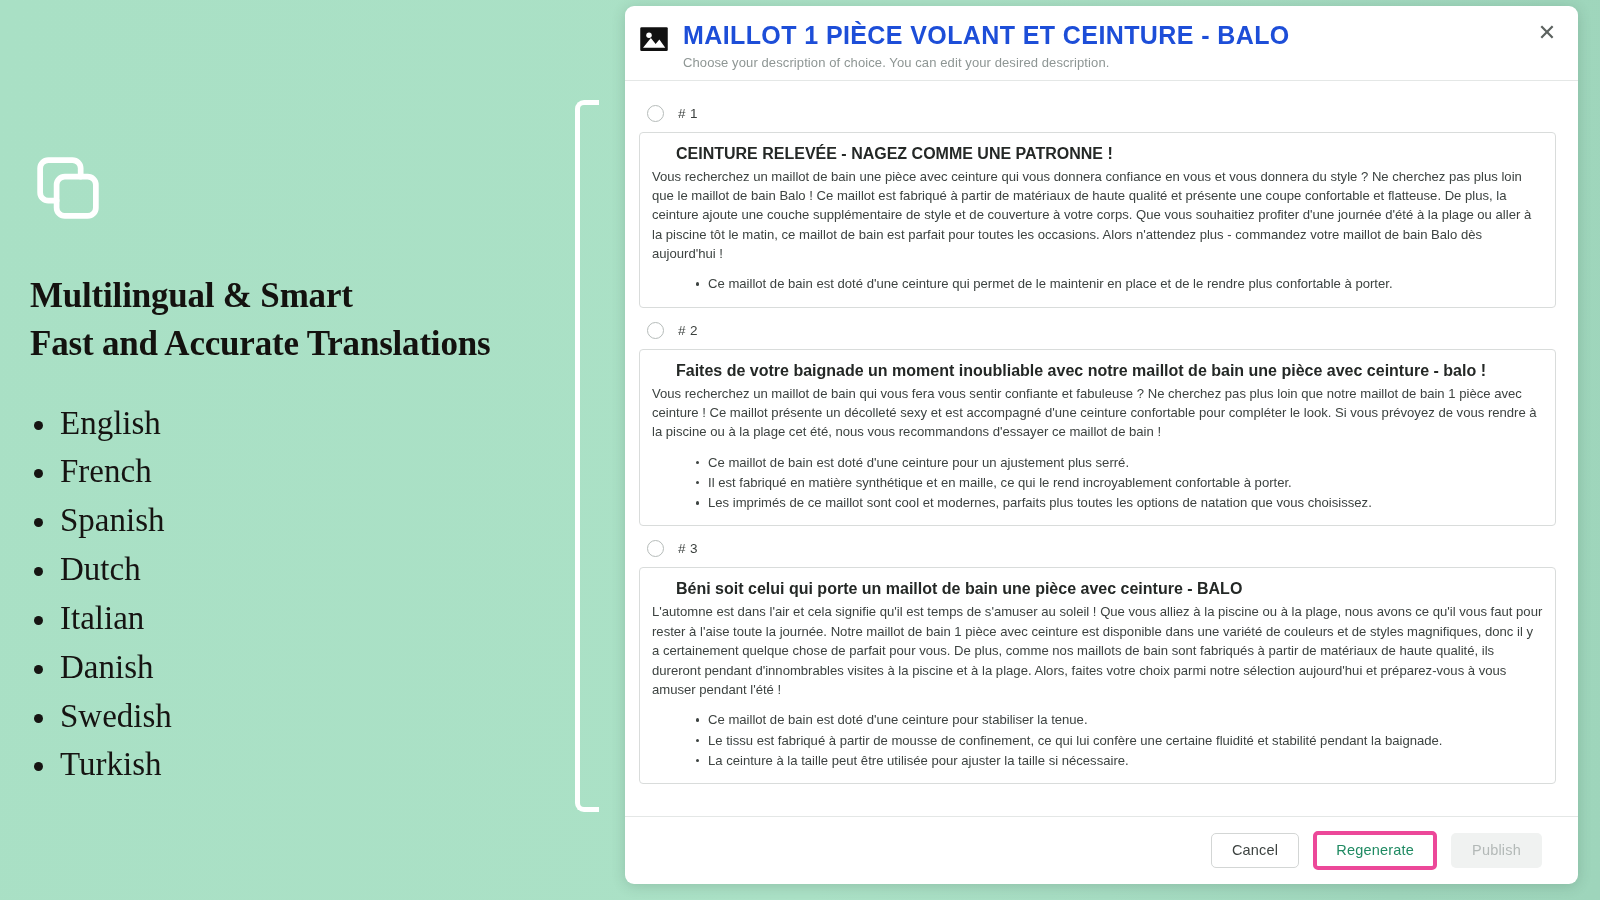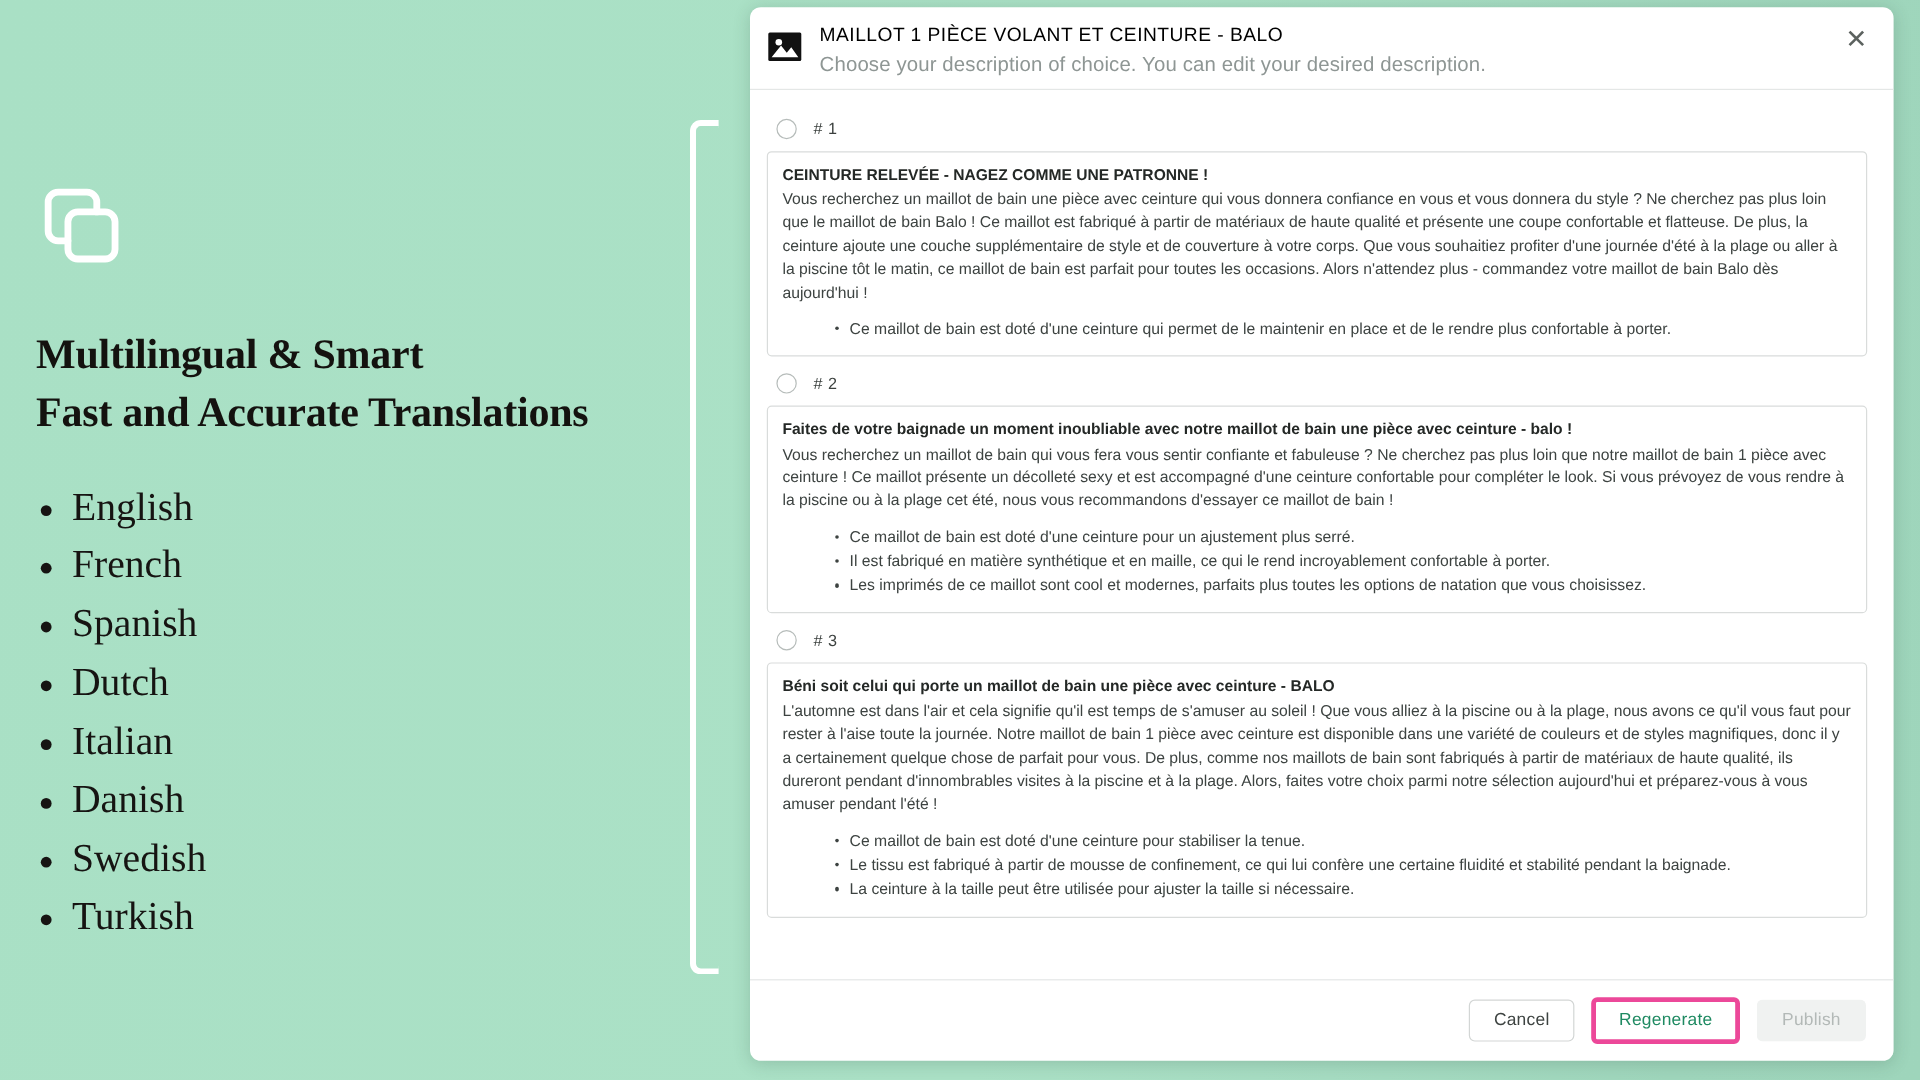--- a/index.html
+++ b/index.html
@@ -86,28 +86,28 @@
     border-bottom: 1px solid #e4e7e6;
     position: relative;
   }
   #header-icon {
     width: 30px; height: 30px;
     flex: 0 0 30px;
     margin-top: 4px;
   }
   #header-text { margin-left: 14px; }
   #modal-title {
-    font-size: 16px;
-    font-weight: normal;
-    color: #000000;
+    font-size: 25px;
+    font-weight: bold;
+    color: #1d4ed8;
     letter-spacing: 0.4px;
     line-height: 1.22;
   }
   #modal-subtitle {
-    font-size: 17px;
+    font-size: 13px;
     color: #8e9694;
     margin-top: 4px;
     letter-spacing: 0.1px;
   }
   #close-button {
     position: absolute;
     right: 18px; top: 14px;
     width: 26px; height: 26px;
     border: none; background: none;
     cursor: pointer;
@@ -149,25 +149,26 @@
     letter-spacing: 0.4px;
   }
 
   .desc-card {
     border: 1px solid #d9dcdb;
     border-radius: 4px;
     padding: 9px 12px 12px 12px;
     background: #fff;
   }
   .desc-title {
-    font-size: 13px;
+    font-size: 16px;
     font-weight: bold;
     color: #242826;
     line-height: 1.5;
     margin-bottom: 1px;
+    margin-left: 24px;
   }
   .desc-body {
     font-size: 13.1px;
     color: #3d4341;
     line-height: 1.48;
   }
   .desc-bullets {
     margin: 11px 0 0 0;
     padding-left: 44px;
     list-style: none;
@@ -186,21 +187,21 @@
     left: 0; top: 8px;
     width: 3.4px; height: 3.4px;
     border-radius: 50%;
     background: #3d4341;
   }
 
   
   #modal-footer {
     flex: 0 0 auto;
     border-top: 1px solid #e4e7e6;
-    padding: 14px 23px 14px 0;
+    padding: 14px 36px 14px 0;
     display: flex;
     justify-content: flex-end;
     align-items: center;
     gap: 14px;
   }
   .btn {
     font-family: "Liberation Sans", sans-serif;
     font-size: 14.5px;
     padding: 8px 20px 9px 20px;
     border-radius: 5px;

